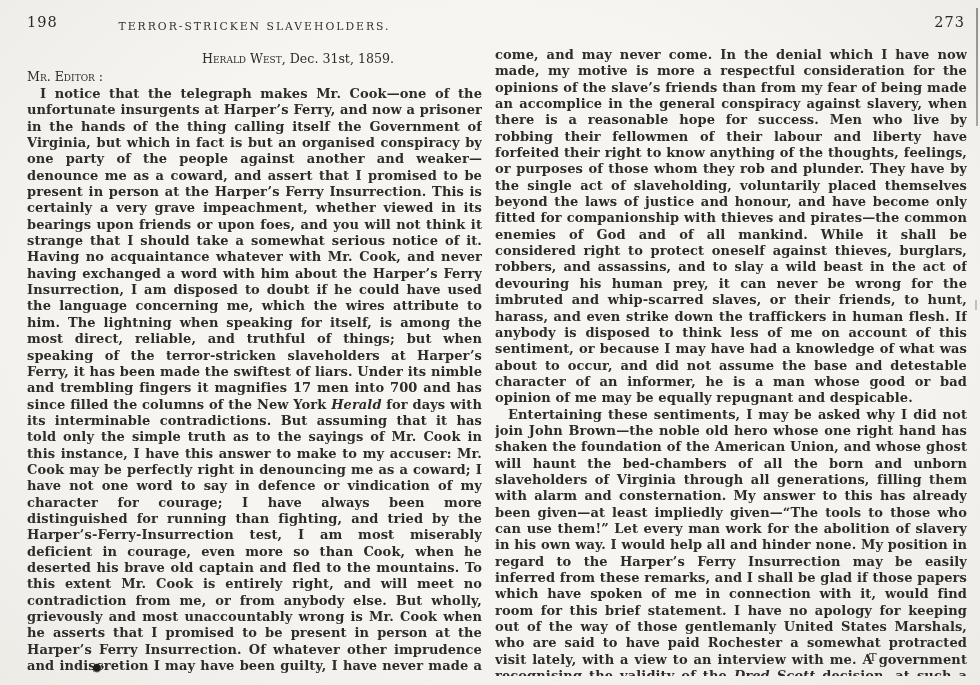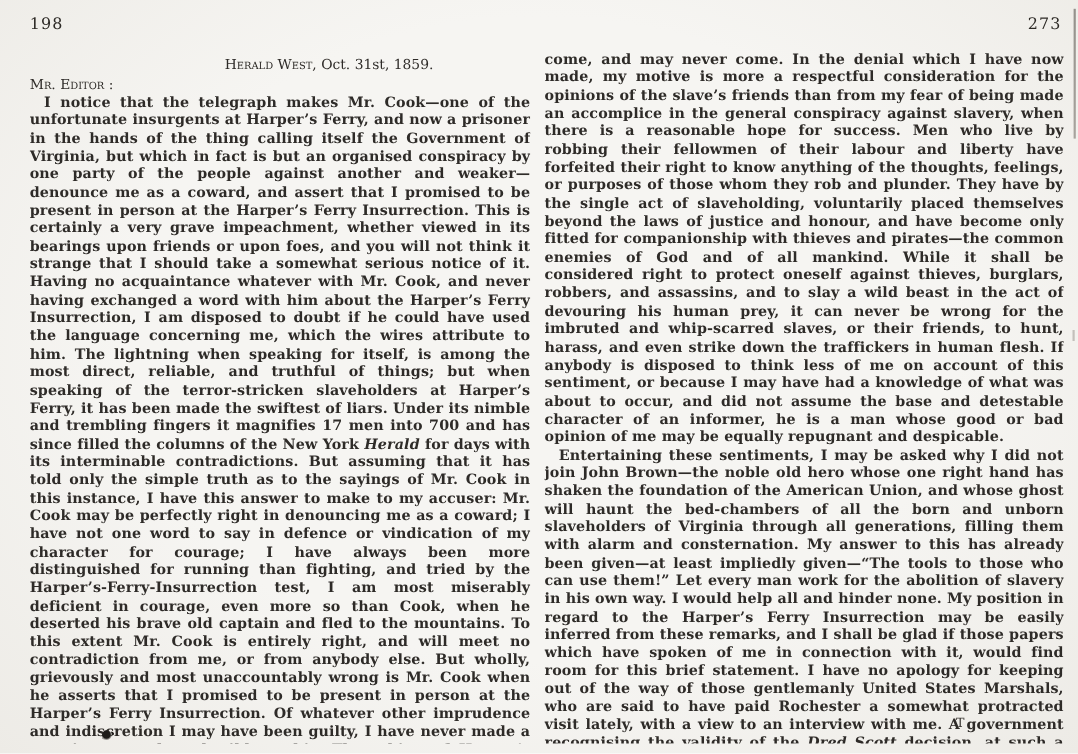--- a/index.html
+++ b/index.html
@@ -112,23 +112,24 @@
     background: #6b655d;
     opacity: 0.35;
   }
 </style>
 </head>
 <body>
 
 <div class="page page-left">
   <div class="page-header">
     <span class="page-number left">198</span>
+    <span class="running-head">TERROR-STRICKEN SLAVEHOLDERS.</span>
   </div>
 
-  <div class="dateline"><span class="seg-sc">Herald West</span><span>, Oct. 31st, 1859.</span></div>
+  <div class="dateline"><span class="seg-sc">Herald West</span><span>, Dec. 31st, 1859.</span></div>
   <div class="salutation"><span class="seg-sc">Mr. Editor</span><span> :</span></div>
 
   <div class="body-text">
     <p class="indent"><span>I notice that the telegraph makes Mr. Cook—one of the unfortunate insurgents at Harper’s Ferry, and now a prisoner in the hands of the thing calling itself the Government of Virginia, but which in fact is but an organised conspiracy by one party of the people against another and weaker—denounce me as a coward, and assert that I promised to be present in person at the Harper’s Ferry Insurrection. This is certainly a very grave impeachment, whether viewed in its bearings upon friends or upon foes, and you will not think it strange that I should take a somewhat serious notice of it. Having no acquaintance whatever with Mr. Cook, and never having exchanged a word with him about the Harper’s Ferry Insurrection, I am disposed to doubt if he could have used the language concerning me, which the wires attribute to him. The lightning when speaking for itself, is among the most direct, reliable, and truthful of things; but when speaking of the terror-stricken slaveholders at Harper’s Ferry, it has been made the swiftest of liars. Under its nimble and trembling fingers it magnifies 17 men into 700 and has since filled the columns of the New York </span><span class="seg-i">Herald</span><span> for days with its interminable contradictions. But assuming that it has told only the simple truth as to the sayings of Mr. Cook in this instance, I have this answer to make to my accuser: Mr. Cook may be perfectly right in denouncing me as a coward; I have not one word to say in defence or vindication of my character for courage; I have always been more distinguished for running than fighting, and tried by the Harper’s-Ferry-Insurrection test, I am most miserably deficient in courage, even more so than Cook, when he deserted his brave old captain and fled to the mountains. To this extent Mr. Cook is entirely right, and will meet no contradiction from me, or from anybody else. But wholly, grievously and most unaccountably wrong is Mr. Cook when he asserts that I promised to be present in person at the Harper’s Ferry Insurrection. Of whatever other imprudence and indiscretion I may have been guilty, I have never made a promise so rash and wild as this. The taking of Harper’s Ferry was a measure never encouraged by my word or by my vote. At any time or place, my wisdom or my cowardice, has not only kept me from Harper’s Ferry, but has equally kept me from making any promise to go there. I desire to be quite emphatic here, for of all guilty men, he is the guiltiest who lures his fellowmen to an undertaking of this sort, under promise of assistance which he afterwards fails to render. I therefore declare that there is no man living, and no man dead, who if living, could truthfully say that I ever promised him, or anybody else, either conditionally, or otherwise, that I would be present in person at the Harper’s Ferry Insurrection. My field of labour for the abolition of slavery has not extended to an attack upon the United States Arsenal. In the teeth of the documents already published, and of those which may hereafter be published, I affirm that no man connected with that insurrection, from its noble and heroic leader down, can connect my name with a single broken promise of any sort whatever. So much I deem it proper to say negatively. The time for a full statement of what I know, and of </span></p>
   </div>
 
   <div class="ink-blot"></div>
 </div>
 
 <div class="page page-right">

